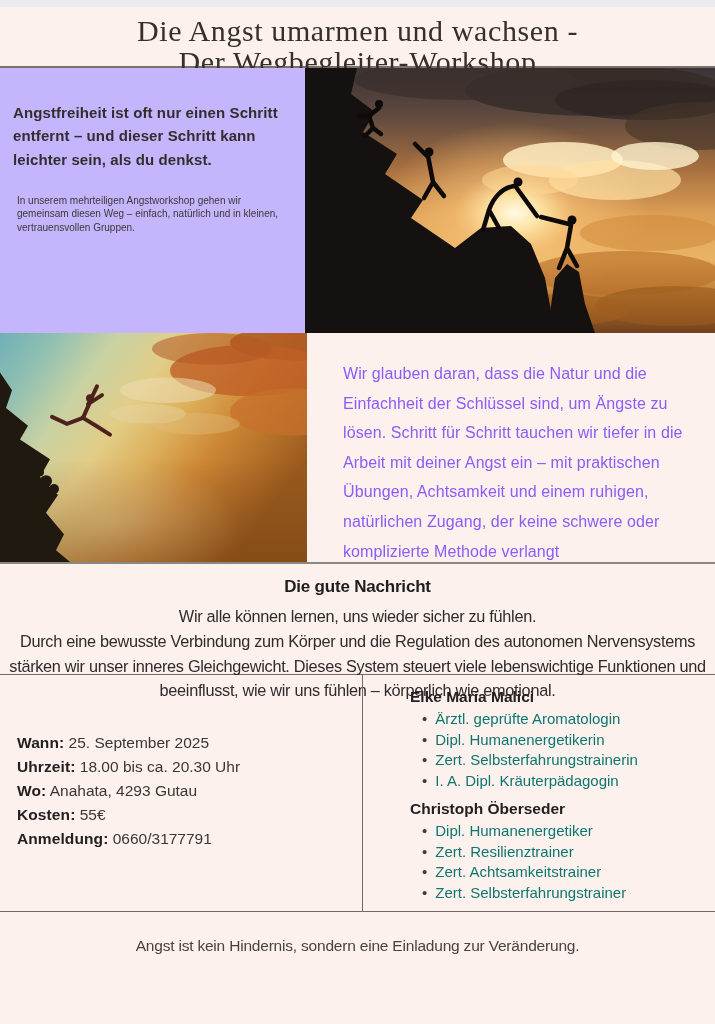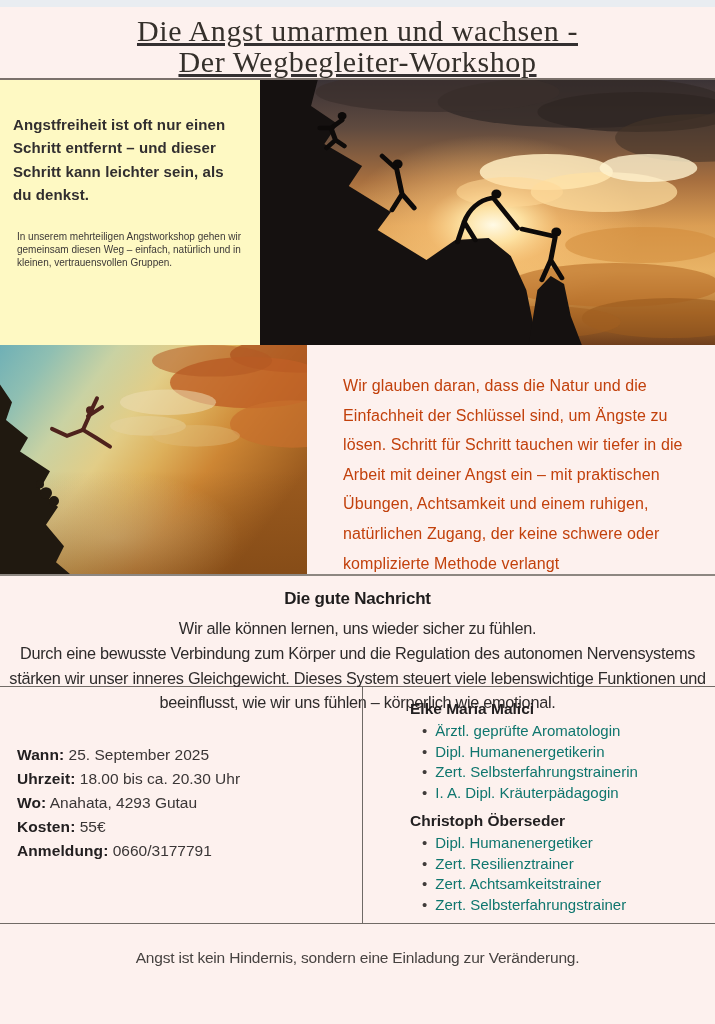--- a/index.html
+++ b/index.html
@@ -9,36 +9,36 @@
     width: 715px;
     height: 1024px;
     margin: 0 auto;
     background: #fdf1ee;
     font-family: "Liberation Sans", sans-serif;
     overflow: hidden;
     color: #343031;
   }
   .top-strip { height: 7px; background: #e9edf1; }
 
-  header.masthead { height: 71px; padding-top: 8px; text-align: center; text-decoration: underline; }
+  header.masthead { height: 59px; padding-top: 8px; text-align: center; }
   .title-line {
     display: block;
     font-family: "Liberation Serif", "DejaVu Serif", serif;
     font-weight: 400;
     font-size: 30px;
     line-height: 31px;
     letter-spacing: 0.6px;
     color: #35302b;
   }
   .rule-title { height: 2px; background: #7b716b; }
 
   .row1 { display: flex; height: 265px; }
   .intro-panel {
-    width: 260px;
-    background: #fef9c3;
+    width: 305px;
+    background: #c4b5fd;
     padding: 33px 16px 0 13px;
     flex: none;
   }
   .intro-lead {
     margin: 0;
     font-weight: bold;
     font-size: 15px;
     line-height: 1.56;
     color: #312e2f;
     letter-spacing: 0.1px;
@@ -56,21 +56,21 @@
   .row2 { display: flex; height: 231px; border-bottom: 2px solid #8d8781; }
   .jumper-frame { width: 307px; flex: none; }
   .philosophy {
     flex: 1;
     padding: 26px 16px 0 36px;
   }
   .philosophy p {
     margin: 0;
     font-size: 16px;
     line-height: 1.85;
-    color: #c2410c;
+    color: #8b5cf6;
     letter-spacing: 0.1px;
   }
 
   .good-news {
     height: 111px;
     padding-top: 13px;
     text-align: center;
     border-bottom: 1px solid #716b66;
   }
   .good-news h2 {

